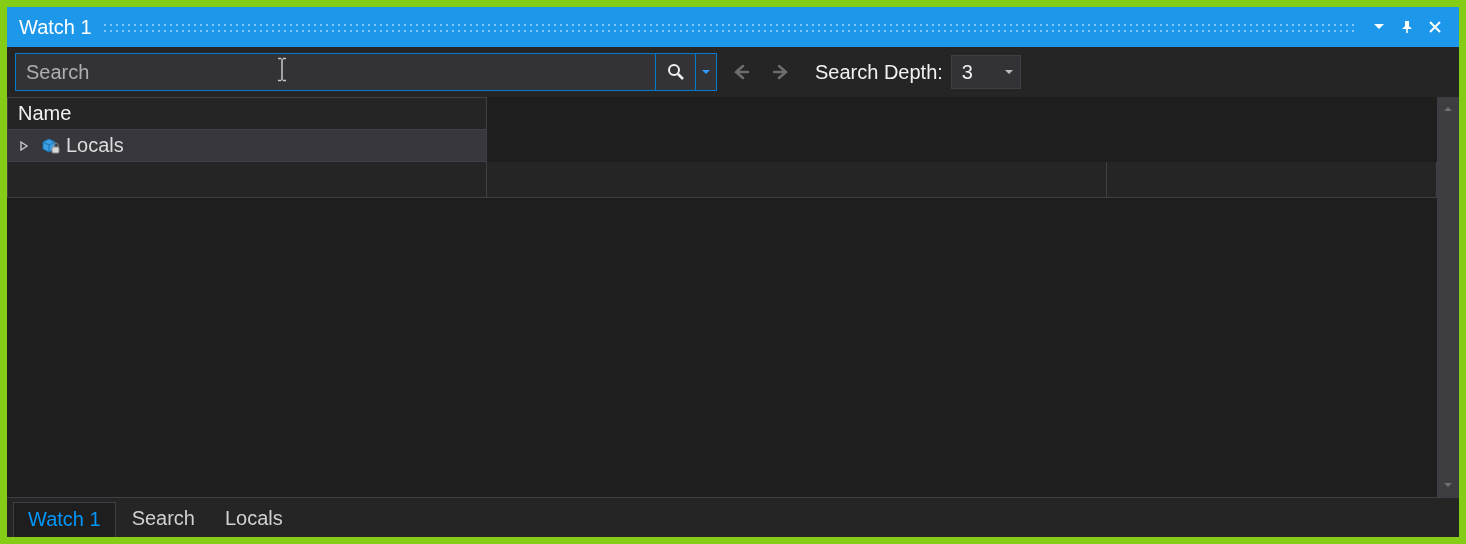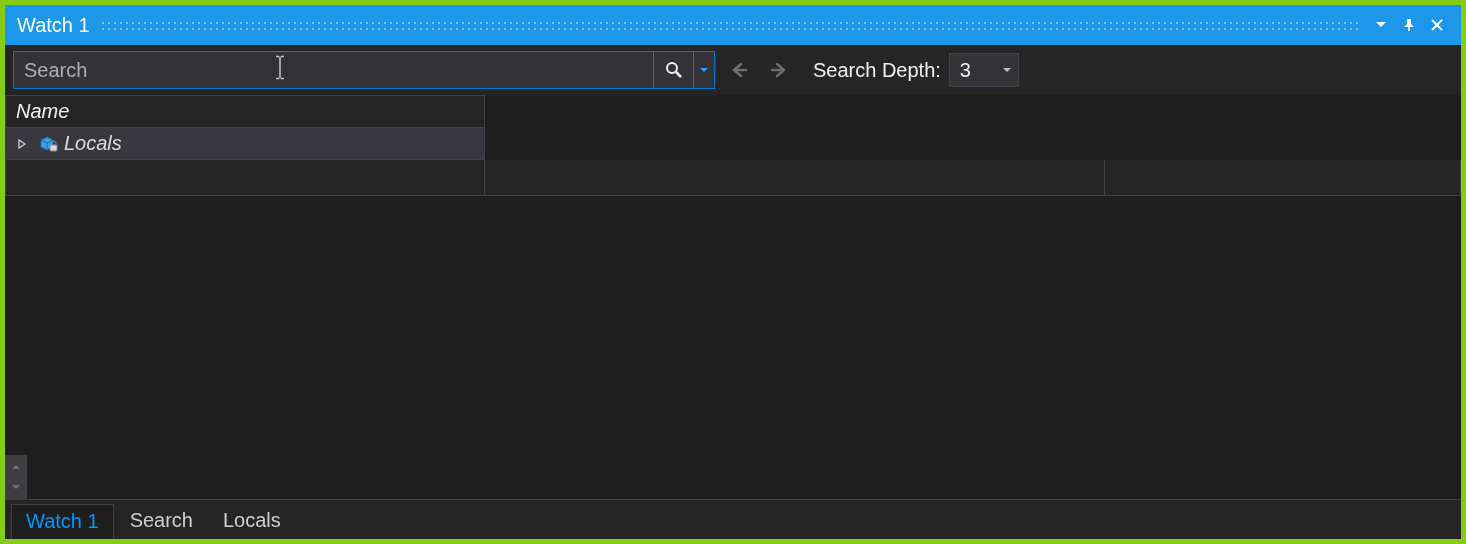--- a/index.html
+++ b/index.html
@@ -10,21 +10,21 @@
     font-family: "Segoe UI", Arial, sans-serif;
     font-size: 20px;
     color: #dcdcdc;
     overflow: hidden;
   }
   .panel {
     display: flex;
     flex-direction: column;
     width: 100%;
     height: 100%;
-    border: 5px solid #84cc16;
+    border: 7px solid #84cc16;
   }
   
   .titlebar {
     background: #1c97ea;
     height: 40px;
     display: flex;
     align-items: center;
     padding: 0 10px 0 12px;
     color: #fff;
     position: relative;
@@ -120,23 +120,21 @@
     justify-content: space-between;
     padding: 0 6px 0 10px;
     cursor: pointer;
     color: #f1f1f1;
   }
 
   
   .grid-wrap {
     flex: 1;
     display: flex;
-    flex-direction: column;
     min-height: 0;
-    font-style: italic;
   }
   .grid {
     flex: 1;
     display: flex;
     flex-direction: column;
     min-height: 0;
   }
   .grid-header, .grid-row, .grid-blank {
     display: grid;
     grid-template-columns: 480px 620px 1fr;

